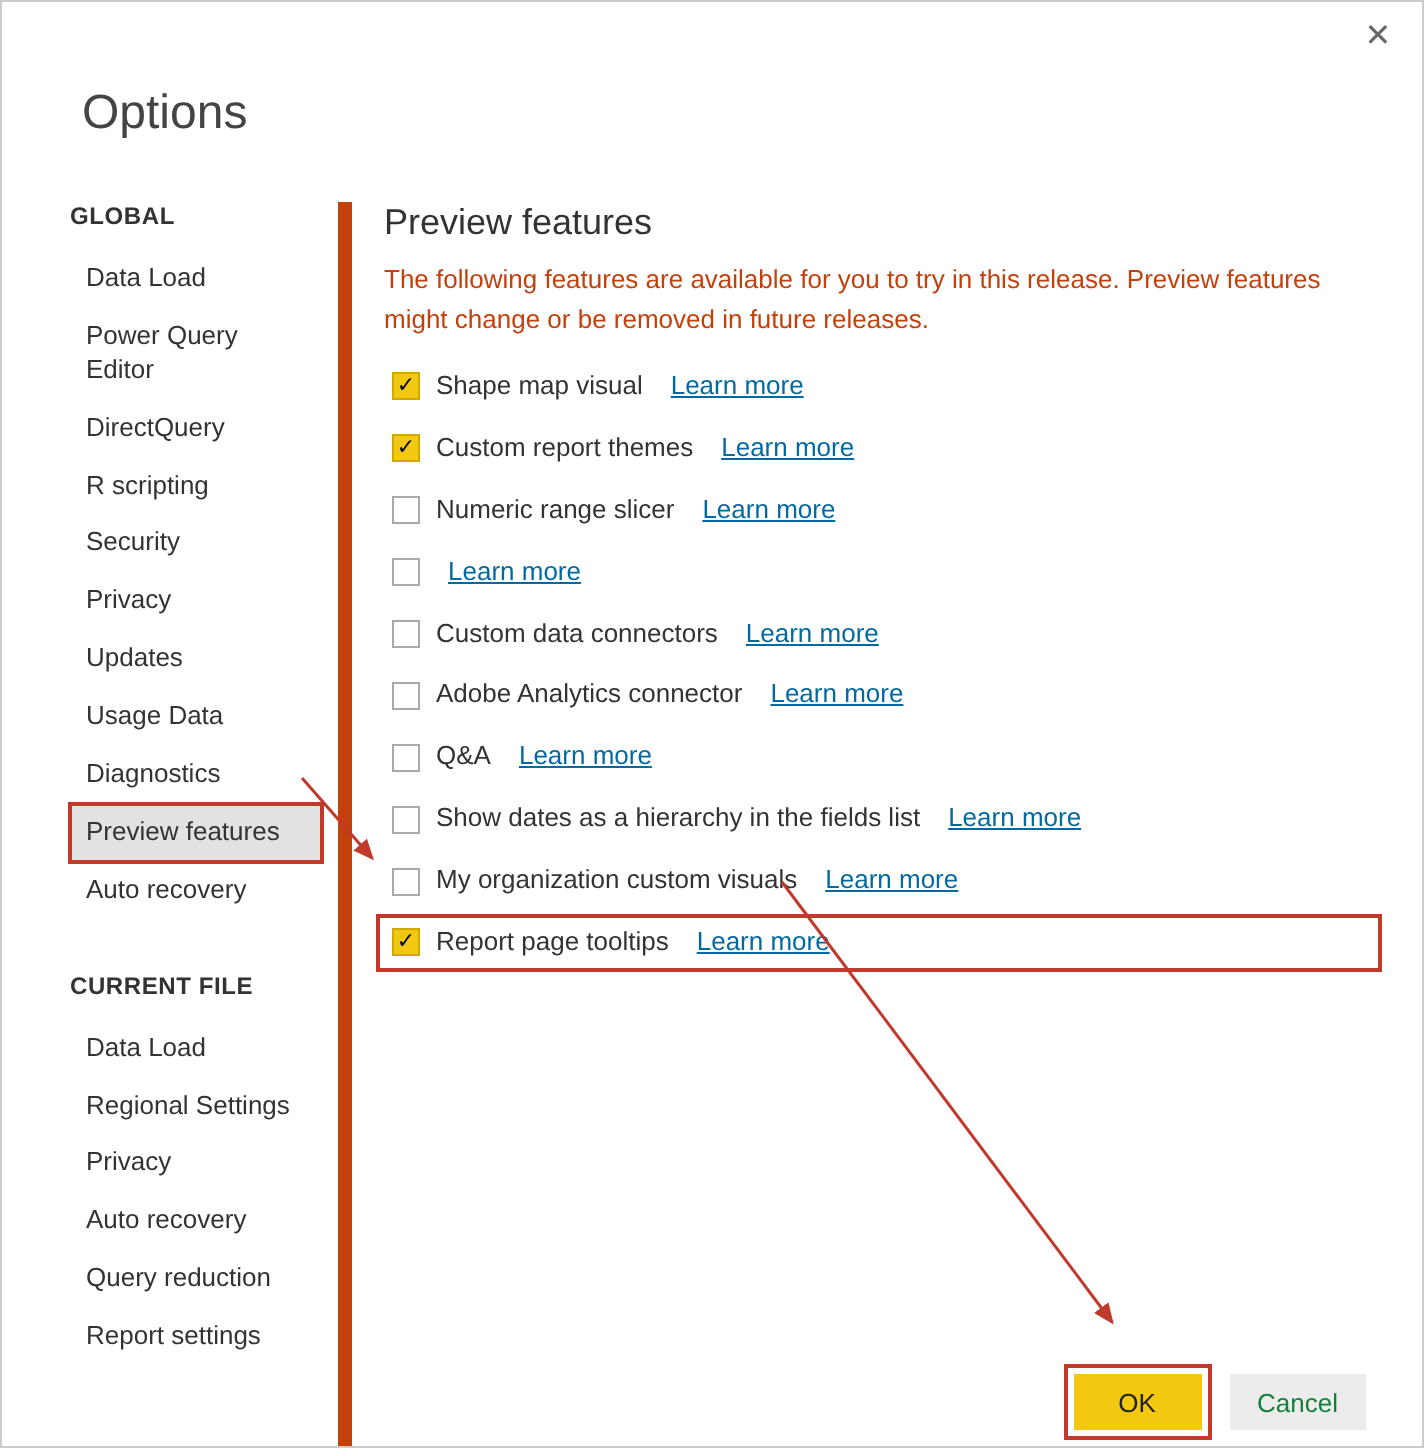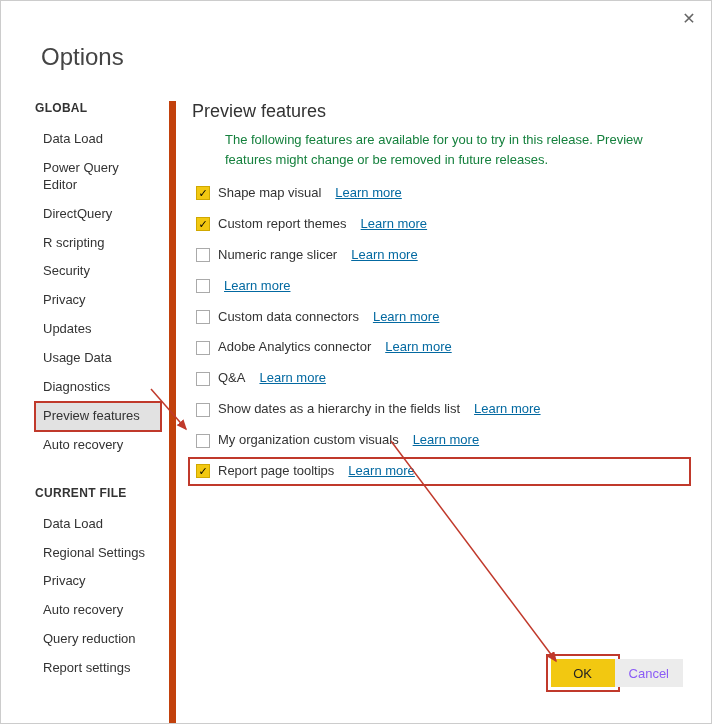--- a/index.html
+++ b/index.html
@@ -71,24 +71,23 @@
       padding: 0 24px 0 16px;
     }
     .main-title {
       font-size: 18px;
       font-weight: 400;
       color: #333;
       margin-bottom: 8px;
     }
     .main-desc {
       font-size: 13px;
-      color: #15803d;
+      color: #c2410c;
       line-height: 1.5;
       margin-bottom: 14px;
-      margin-left: 33px;
     }
     .feature-list {
       display: flex;
       flex-direction: column;
       gap: 10px;
     }
     .feature-row {
       display: flex;
       align-items: center;
       gap: 8px;
@@ -120,23 +119,24 @@
       color: #333;
     }
     .learn-link {
       color: #0369a1;
       text-decoration: underline;
       cursor: pointer;
       margin-left: 6px;
     }
     .footer {
       position: absolute;
-      bottom: 36px;
+      bottom: 8px;
       right: 28px;
       display: flex;
+      gap: 14px;
       align-items: center;
     }
     .btn {
       min-width: 64px;
       height: 28px;
       display: inline-flex;
       align-items: center;
       justify-content: center;
       font-size: 13px;
       cursor: pointer;
@@ -144,21 +144,21 @@
       padding: 0 14px;
     }
     .btn.ok {
       background: #f2c811;
       color: #222;
       outline: 2px solid #c0392b;
       outline-offset: 3px;
     }
     .btn.cancel {
       background: #ececec;
-      color: #8b5cf6;
+      color: #15803d;
     }
     
     .arrow {
       position: absolute;
       pointer-events: none;
     }
   </style>
 </head>
 <body>
 

